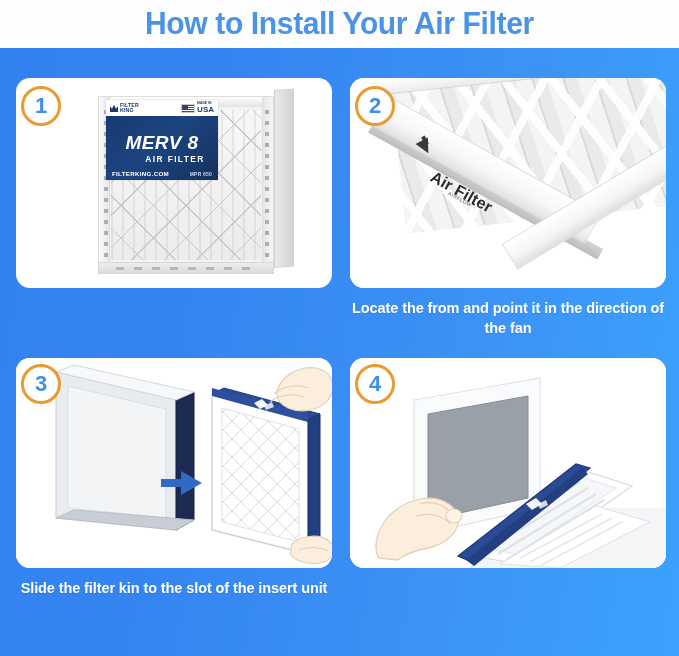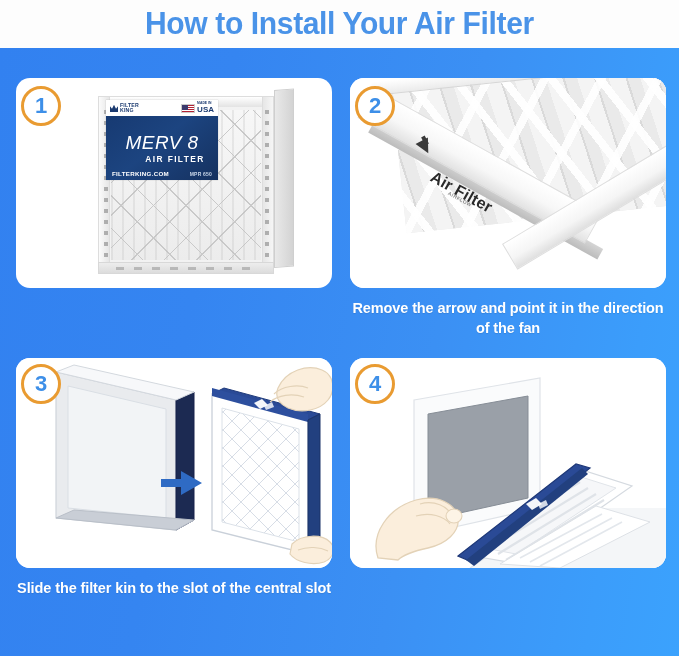--- a/index.html
+++ b/index.html
@@ -205,21 +205,21 @@
   .usa-big {
     font-size: 8px; font-weight: 700; color: #1b3a70; line-height: 8px;
     font-family: "Liberation Sans Narrow", "Liberation Sans", sans-serif;
   }
   .lbl-blue {
     position: absolute; left: 0; top: 16px; width: 112px; height: 64px;
     background: linear-gradient(140deg, #173a72 0%, #1c4480 45%, #15315f 100%);
     display: flex; flex-direction: column; justify-content: center; align-items: center;
   }
   .merv {
-    color: #ffffff; font-weight: 400; font-size: 19px; line-height: 20px;
+    color: #ffffff; font-weight: 700; font-size: 19px; line-height: 20px;
     font-style: italic; letter-spacing: 0.4px;
     font-family: "Liberation Sans", sans-serif;
   }
   .airfilter {
     color: #ffffff; font-weight: 700; font-size: 8.4px; line-height: 10px;
     letter-spacing: 1.4px; margin-top: 1px; padding-left: 26px;
     font-family: "Liberation Sans", sans-serif;
   }
   .lbl-foot {
     position: absolute; left: 0; bottom: 3px; width: 112px;
@@ -393,21 +393,21 @@
       <div class="c-rail-face"></div>
       <div class="c-rail"></div>
       <div class="c-rail-r"></div>
       <div class="c-arrow-tail"></div>
       <div class="c-arrow"></div>
       <div class="c-airfilter">Air Filter</div>
       <div class="c-sub">AIRFLOW</div>
     </div>
   </div>
   <div class="badge" id="badge2">2</div>
-  <div class="caption" id="cap2">Remove the arrow and point it in the direction of the fan</div>
+  <div class="caption" id="cap2">Locate the from and point it in the direction of the fan</div>
 
   <div class="card" id="card3">
     <div id="slot-illu">
       <svg width="316" height="210" viewBox="0 0 316 210">
         <defs>
           <pattern id="mesh3" width="18" height="18" patternUnits="userSpaceOnUse" patternTransform="rotate(0)">
             <path d="M0 9 L9 0 L18 9 L9 18 Z" fill="none" stroke="#d7dde6" stroke-width="1"></path>
           </pattern>
         </defs>
 
@@ -443,21 +443,21 @@
           <path d="M282,192 C292,188 304,189 312,193" fill="none" stroke="#e3d2b7" stroke-width="1.1"></path>
         </g>
 
         <g>
           <polygon points="186,125 165,113 165,121 145,121 145,129 165,129 165,137" fill="#2f6bc4"></polygon>
         </g>
       </svg>
     </div>
   </div>
   <div class="badge" id="badge3">3</div>
-  <div class="caption" id="cap3">Slide the filter kin to the slot of the central slot</div>
+  <div class="caption" id="cap3">Slide the filter kin to the slot of the insert unit</div>
 
   <div class="card" id="card4">
     <div id="grill-illu">
       <svg width="316" height="210" viewBox="0 0 316 210">
 
         <g>
           <polygon points="196,150 316,150 316,210 120,210" fill="#f4f6f8"></polygon>
           <line x1="120" y1="210" x2="206" y2="152" stroke="#e1e5ea" stroke-width="1.4"></line>
         </g>
 

